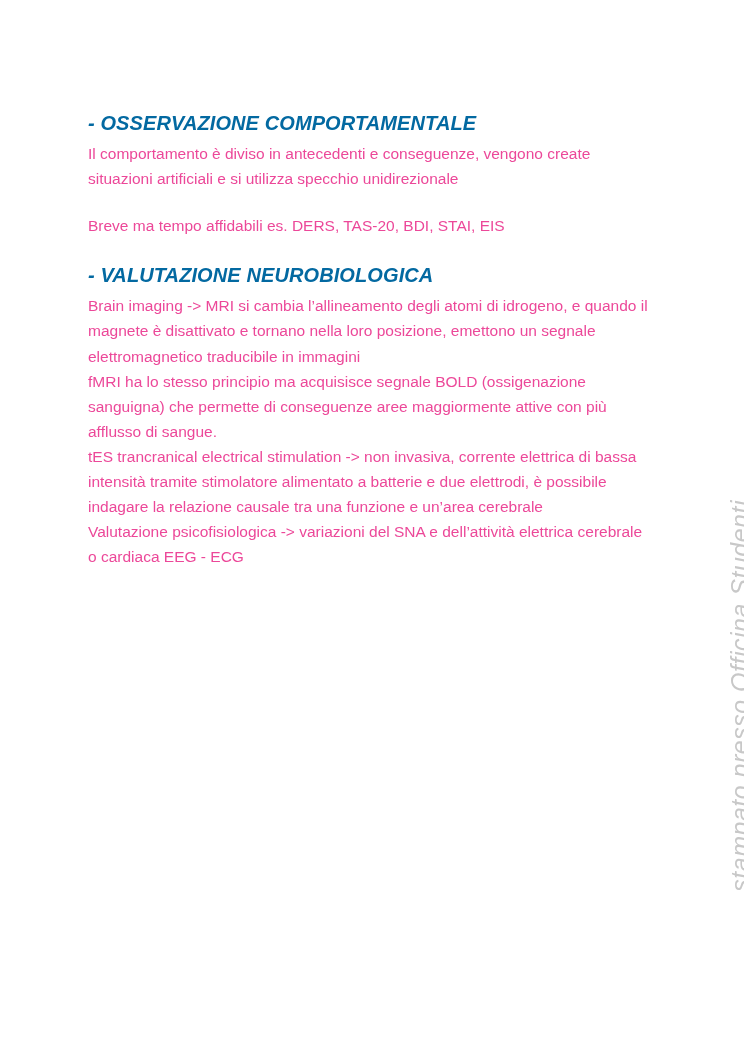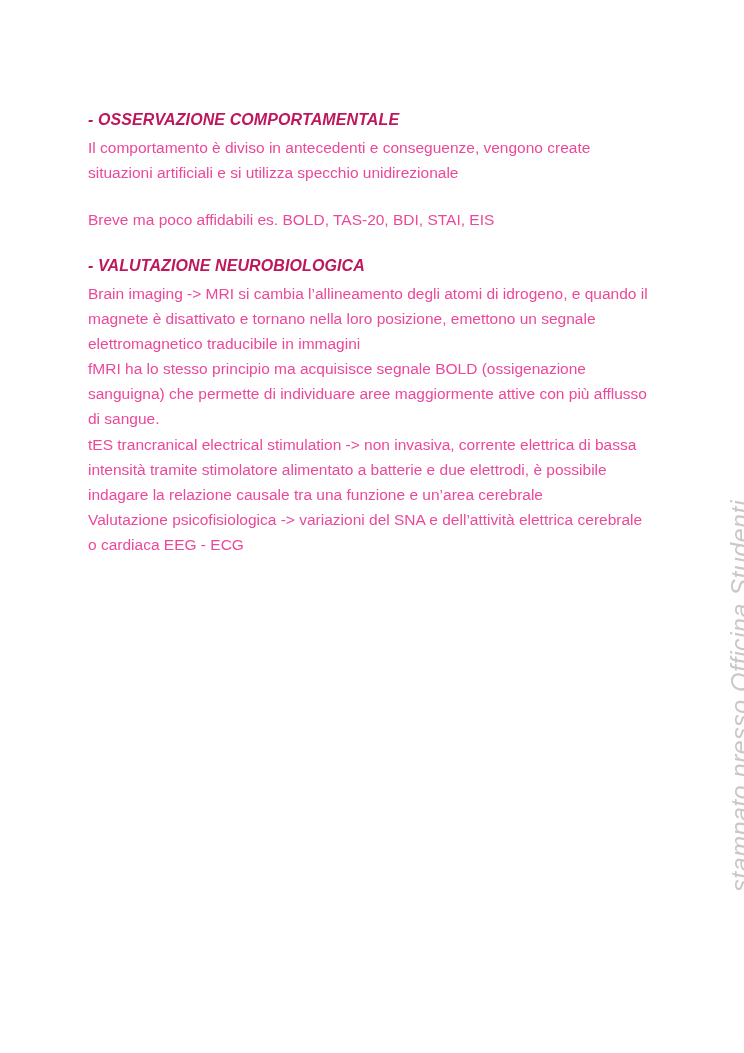--- a/index.html
+++ b/index.html
@@ -29,25 +29,25 @@
   }
   .section {
     margin-bottom: 22px;
   }
   .section:last-child {
     margin-bottom: 16px;
   }
   .heading {
     font-style: italic;
     font-weight: bold;
-    font-size: 16px;
+    font-size: 20px;
     line-height: 1.55;
     letter-spacing: 0.1px;
     margin: 0 0 2px 0;
-    color: #be185d;
+    color: #0369a1;
     white-space: nowrap;
   }
   .para {
     font-size: 15.5px;
     line-height: 1.62;
     margin: 0;
     color: #ec4899;
   }
   .watermark {
     position: absolute;
@@ -72,27 +72,27 @@
 
   <div class="content">
 
     <div class="section">
       <p class="heading">- OSSERVAZIONE COMPORTAMENTALE</p>
       <p class="para">Il comportamento è diviso in antecedenti e conseguenze, vengono create situazioni artificiali e si utilizza specchio unidirezionale</p>
     </div>
 
 
     <div class="section">
-      <p class="para">Breve ma poco affidabili es. BOLD, TAS-20, BDI, STAI, EIS</p>
+      <p class="para">Breve ma tempo affidabili es. DERS, TAS-20, BDI, STAI, EIS</p>
     </div>
 
     <div class="section">
       <p class="heading">- VALUTAZIONE NEUROBIOLOGICA</p>
       <p class="para">Brain imaging -&gt; MRI si cambia l’allineamento degli atomi di idrogeno, e quando il magnete è disattivato e tornano nella loro posizione, emettono un segnale elettromagnetico traducibile in immagini</p>
-      <p class="para">fMRI ha lo stesso principio ma acquisisce segnale BOLD (ossigenazione sanguigna) che permette di individuare aree maggiormente attive con più afflusso di sangue.</p>
+      <p class="para">fMRI ha lo stesso principio ma acquisisce segnale BOLD (ossigenazione sanguigna) che permette di conseguenze aree maggiormente attive con più afflusso di sangue.</p>
       <p class="para">tES trancranical electrical stimulation -&gt; non invasiva, corrente elettrica di bassa intensità tramite stimolatore alimentato a batterie e due elettrodi, è possibile indagare la relazione causale tra una funzione e un’area cerebrale</p>
       <p class="para">Valutazione psicofisiologica -&gt; variazioni del SNA e dell’attività elettrica cerebrale o cardiaca EEG - ECG</p>
     </div>
 
   </div>
 
   <div class="watermark">stampato presso Officina Studenti</div>
 
 </div>
 

